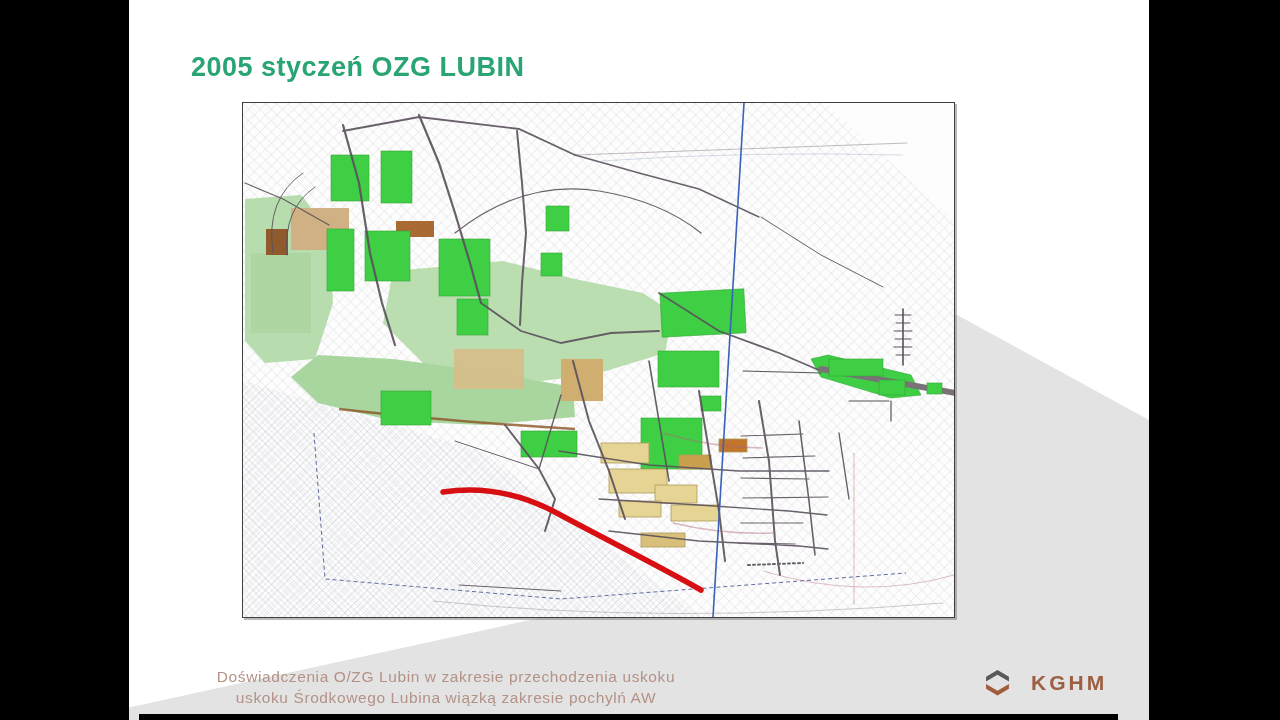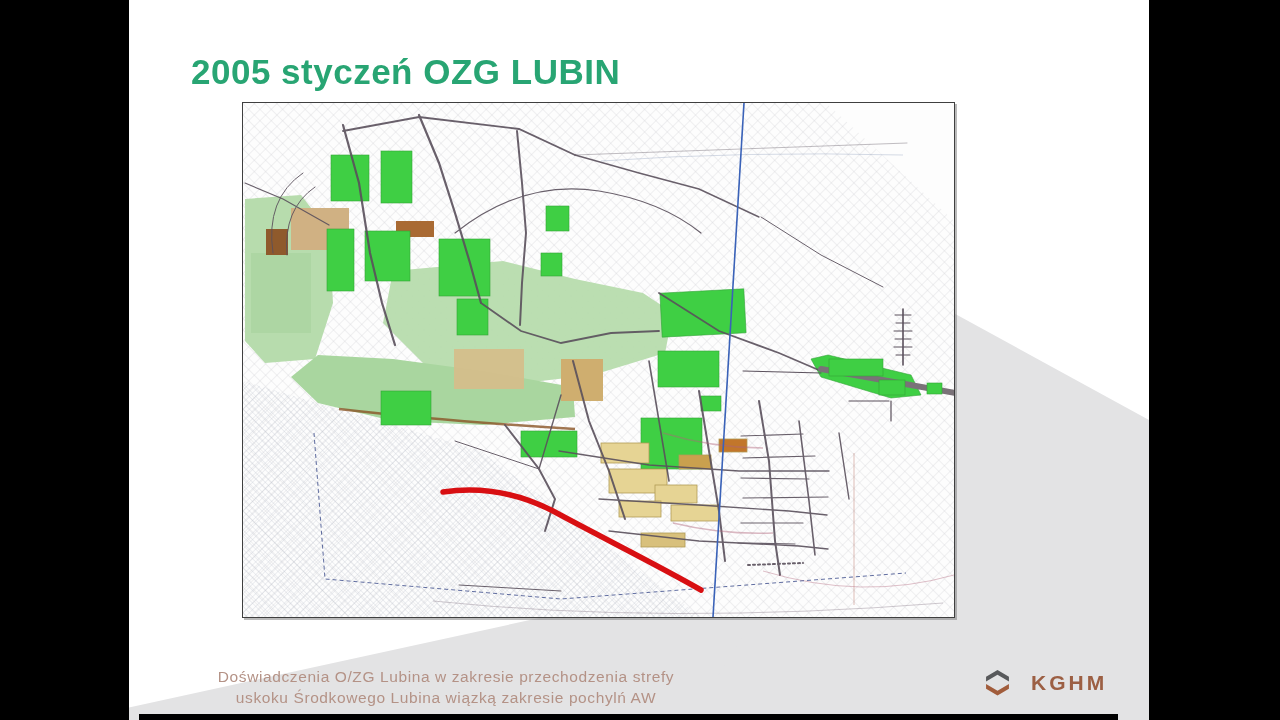--- a/index.html
+++ b/index.html
@@ -1,20 +1,20 @@
 <!DOCTYPE html>
 <html><head>
 <meta charset="utf-8">
 <style>
   html,body{margin:0;padding:0;background:#000;}
   .stage{position:relative;width:1280px;height:720px;background:#000;overflow:hidden;
          font-family:"Liberation Sans", sans-serif;}
   .slide{position:absolute;left:129px;top:0;width:1020px;height:720px;background:#ffffff;overflow:hidden;}
   .decor-svg{position:absolute;left:0;top:0;width:1020px;height:720px;}
-  .title{position:absolute;left:62px;top:52px;margin:0;font-size:35px;font-weight:bold;
+  .title{position:absolute;left:62px;top:52px;margin:0;font-size:27px;font-weight:bold;
          color:#28a573;letter-spacing:0.5px;}
   .map-frame{position:absolute;left:113px;top:102px;width:711px;height:514px;background:#fdfdfd;
              border:1px solid #3f3f3f;box-shadow:2px 2px 0 rgba(130,130,130,.55);}
   .map-frame svg{display:block;}
   .footer-caption{position:absolute;left:52px;top:666px;width:530px;text-align:center;
                   font-size:15.5px;line-height:21px;color:#b49286;letter-spacing:0.6px;}
   .logo{position:absolute;left:856px;top:670px;display:flex;align-items:center;gap:21px;}
   .logo-text{font-size:21px;font-weight:bold;color:#9c5f43;letter-spacing:3px;}
   .bottom-strip{position:absolute;left:139px;top:714px;width:979px;height:6px;background:#000;}
   .bar{position:absolute;top:0;height:720px;background:#000;}
@@ -155,21 +155,21 @@
           <path d="M71,330 L82,476 L318,496 L663,470" stroke="#3a4a8a" stroke-width="1" stroke-dasharray="4,3" fill="none" opacity="0.8"></path>
         </g>
 
         <g>
           <path d="M200,389 C240,383 275,390 310,408 C360,435 420,465 458,487" stroke="#d80f12" stroke-width="5.5" fill="none" stroke-linecap="round"></path>
         </g>
       </svg>
     </div>
 
     <div class="footer-caption">
-      <div>Doświadczenia O/ZG Lubina w zakresie przechodzenia strefy</div>
+      <div>Doświadczenia O/ZG Lubin w zakresie przechodzenia uskoku</div>
       <div>uskoku Środkowego Lubina wiązką zakresie pochylń AW</div>
     </div>
 
     <div class="logo">
       <svg width="25" height="26" viewBox="0 0 24 25">
         <polygon points="12,0 23,6.5 23,11 12,4.5 1,11 1,6.5" fill="#58595b"></polygon>
         <polygon points="1,13.5 12,20 23,13.5 23,18 12,24.5 1,18" fill="#a15c3b"></polygon>
       </svg>
       <span class="logo-text">KGHM</span>
     </div>

